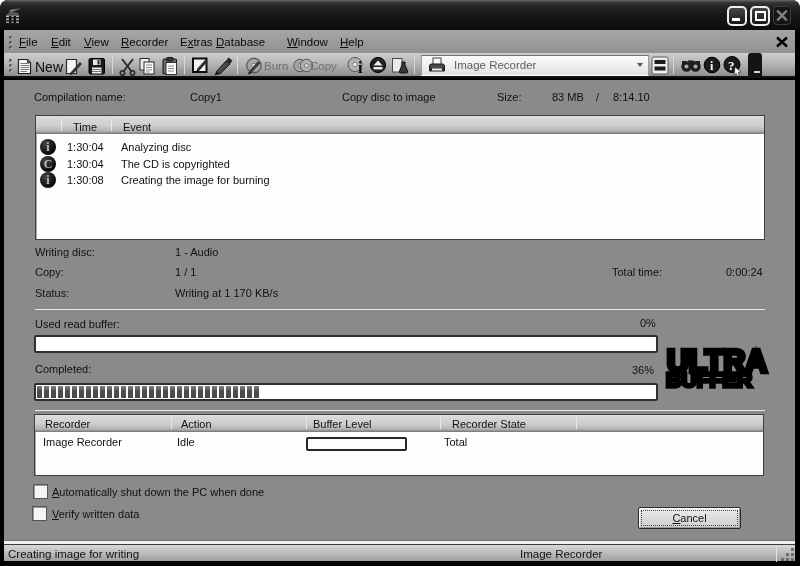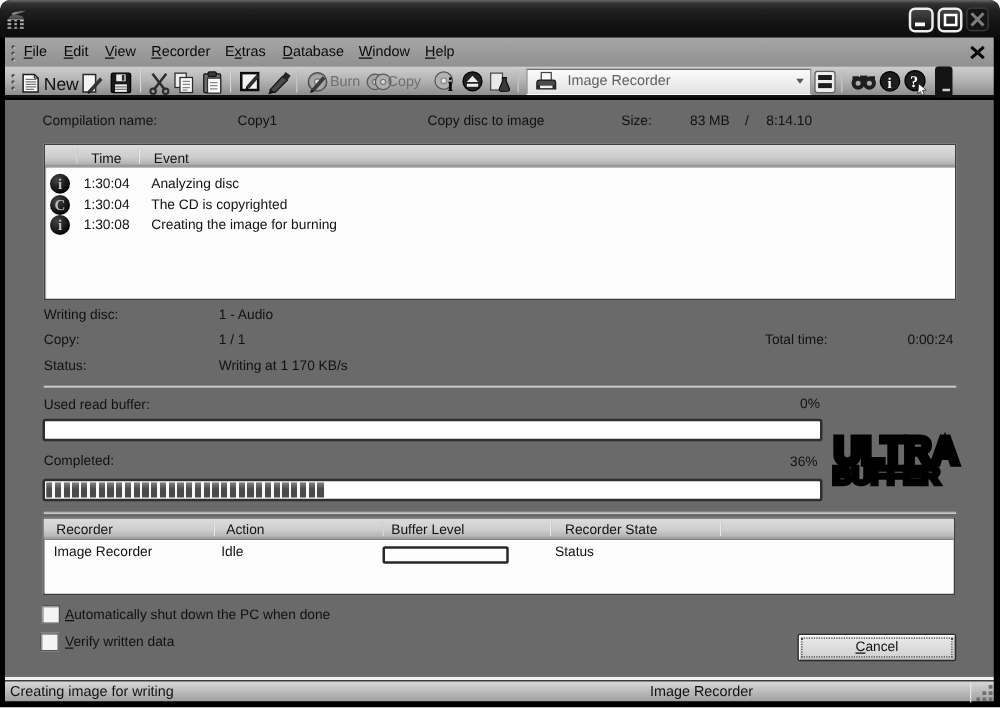--- a/index.html
+++ b/index.html
@@ -10,21 +10,21 @@
   background:linear-gradient(#686868 0%, #333333 9%, #202020 28%, #141414 60%, #0c0c0c 100%);
   border-radius:8px 8px 0 0; }
 #title-text { left:30px; top:7px; color:#fff; font-size:13px; font-weight:bold; letter-spacing:0.2px; }
 .winbtn { top:6px; width:20px; height:20px; border:2px solid #ededed; border-radius:5px;
   background:linear-gradient(#454545, #161616); }
 #menubar { left:4px; top:30px; width:791px; height:23px; background:linear-gradient(#a6a6a6,#919191); }
 .menu-item { position:absolute; top:6px; font-size:11.5px; color:#0a0a0a; }
 #toolbar { left:4px; top:53px; width:791px; height:25px; background:linear-gradient(#cecece 0%, #b6b6b6 45%, #8e8e8e 100%); border-bottom:2px solid #101010; }
 .tsep { position:absolute; top:3px; width:1px; height:18px; background:#7d7d7d; border-right:1px solid #d8d8d8; }
 .tlabel { position:absolute; top:7px; font-size:11.5px; color:#6f6f6f; }
-#client { left:4px; top:80px; width:791px; height:460px; background:#4d7c0f; }
+#client { left:4px; top:80px; width:791px; height:460px; background:#0ea5e9; }
 .lbl { position:absolute; font-size:11px; color:#111; white-space:nowrap; }
 .box { position:absolute; background:#fdfdfd; border:1px solid #3f3f3f; box-shadow:inset 1px 1px 0 #a8a8a8; }
 .bar { position:absolute; background:#fff; border:2px solid #2e2e2e; border-radius:2.5px; }
 .hdr { position:absolute; left:0; top:0; right:0; height:18px; background:linear-gradient(#dcdcdc 0%,#cecece 55%,#b4b4b4 88%,#8e8e8e 100%); }
 .hsep { position:absolute; top:2px; width:1px; height:12px; background:#8f8f8f; border-right:1px solid #e8e8e8; }
 .etch { position:absolute; height:2px; border-top:1px solid #898989; border-bottom:1px solid #e9e9e9; }
 .evicon { position:absolute; width:16px; height:16px; border-radius:50%; background:radial-gradient(circle at 35% 30%, #454545, #050505 72%);
   color:#bdbdbd; font-family:"Liberation Serif", serif; font-weight:bold; font-size:12px; text-align:center; line-height:16px; }
 #statusbar { left:4px; top:544px; width:791px; height:17px; background:linear-gradient(#d8d8d8,#a0a0a0); border-top:1px solid #3c3c3c; }
 .slbl { position:absolute; top:3px; font-size:11.5px; color:#111; }
@@ -65,21 +65,21 @@
           <circle cx="3.3" cy="8.3" r="0.7" fill="#ddd"></circle>
           <circle cx="2.5" cy="12.5" r="1.4" fill="#4a4a4a"></circle>
           <circle cx="3.3" cy="13.3" r="0.7" fill="#ddd"></circle>
         </g>
       </svg>
     <div class="menu-item" style="left:15px;"><u>F</u>ile</div>
     <div class="menu-item" style="left:47px;"><u>E</u>dit</div>
     <div class="menu-item" style="left:80px;"><u>V</u>iew</div>
     <div class="menu-item" style="left:117px;"><u>R</u>ecorder</div>
     <div class="menu-item" style="left:176px;">E<u>x</u>tras</div>
-    <div class="menu-item" style="left:222px;"><u>D</u>atabase</div>
+    <div class="menu-item" style="left:212px;"><u>D</u>atabase</div>
     <div class="menu-item" style="left:283px;"><u>W</u>indow</div>
     <div class="menu-item" style="left:336px;"><u>H</u>elp</div>
     <svg class="abs" style="left:771px;top:6px;" width="14" height="12" viewBox="0 0 14 12">
         <path d="M2 1.5 L12 10.5 M12 1.5 L2 10.5" stroke="#000" stroke-width="2.4"></path>
       </svg>
   </div>
   <div id="toolbar" class="abs">
     <svg class="abs" style="left:4px;top:5px;" width="6" height="15" viewBox="0 0 6 15">
         <g>
           <circle cx="2.5" cy="2.5" r="1.4" fill="#4a4a4a"></circle>
@@ -298,29 +298,29 @@
         <div class="lbl" style="left:278px;top:3px;">Buffer Level</div>
         <div class="lbl" style="left:417px;top:3px;">Recorder State</div>
         <div class="hsep" style="left:136px;"></div>
         <div class="hsep" style="left:271px;"></div>
         <div class="hsep" style="left:405px;"></div>
         <div class="hsep" style="left:541px;"></div>
       </div>
       <div class="lbl" style="left:8px;top:21px;">Image Recorder</div>
       <div class="lbl" style="left:142px;top:21px;">Idle</div>
       <div class="abs" style="left:271px;top:22px;width:101px;height:14px;border:2px solid #272727;border-radius:2px;background:#fdfdfd;"></div>
-      <div class="lbl" style="left:409px;top:21px;">Status</div>
+      <div class="lbl" style="left:409px;top:21px;">Total</div>
     </div>
 
     <div class="abs" style="left:29px;top:404px;width:15px;height:15px;background:#f4f4f4;border:1px solid #555;box-shadow:inset 1px 1px 0 #999;"></div>
     <div class="lbl" style="left:48px;top:406px;"><u>A</u>utomatically shut down the PC when done</div>
     <div class="abs" style="left:28px;top:426px;width:15px;height:15px;background:#f4f4f4;border:1px solid #555;box-shadow:inset 1px 1px 0 #999;"></div>
     <div class="lbl" style="left:48px;top:428px;"><u>V</u>erify written data</div>
 
-    <div class="abs" style="left:634px;top:427px;width:127px;height:22px;background:linear-gradient(#ebebeb,#cfcfcf);border:1px solid #2a2a2a;border-radius:2px;box-shadow:inset 1px 1px 0 #fff, inset -1px -1px 0 #9a9a9a;">
+    <div class="abs" style="left:634px;top:427px;width:103px;height:22px;background:linear-gradient(#ebebeb,#cfcfcf);border:1px solid #2a2a2a;border-radius:2px;box-shadow:inset 1px 1px 0 #fff, inset -1px -1px 0 #9a9a9a;">
       <div class="abs" style="left:2px;top:2px;right:2px;bottom:2px;border:1px dotted #444;"></div>
       <div class="lbl" style="left:0;top:4px;width:100%;text-align:center;"><u>C</u>ancel</div>
     </div>
   </div>
   <div class="abs" style="left:4px;top:540px;width:791px;height:4px;background:linear-gradient(#6f6f6f 0 30%, #f2f2f2 30% 100%);"></div>
   <div id="statusbar" class="abs">
     <div class="slbl" style="left:4px;">Creating image for writing</div>
     <div class="slbl" style="left:516px;">Image Recorder</div>
     <div class="abs" style="left:772px;top:1px;width:1px;height:16px;background:#e4e4e4;"></div>
     <svg class="abs" style="left:777px;top:2px;" width="14" height="14" viewBox="0 0 14 14">

